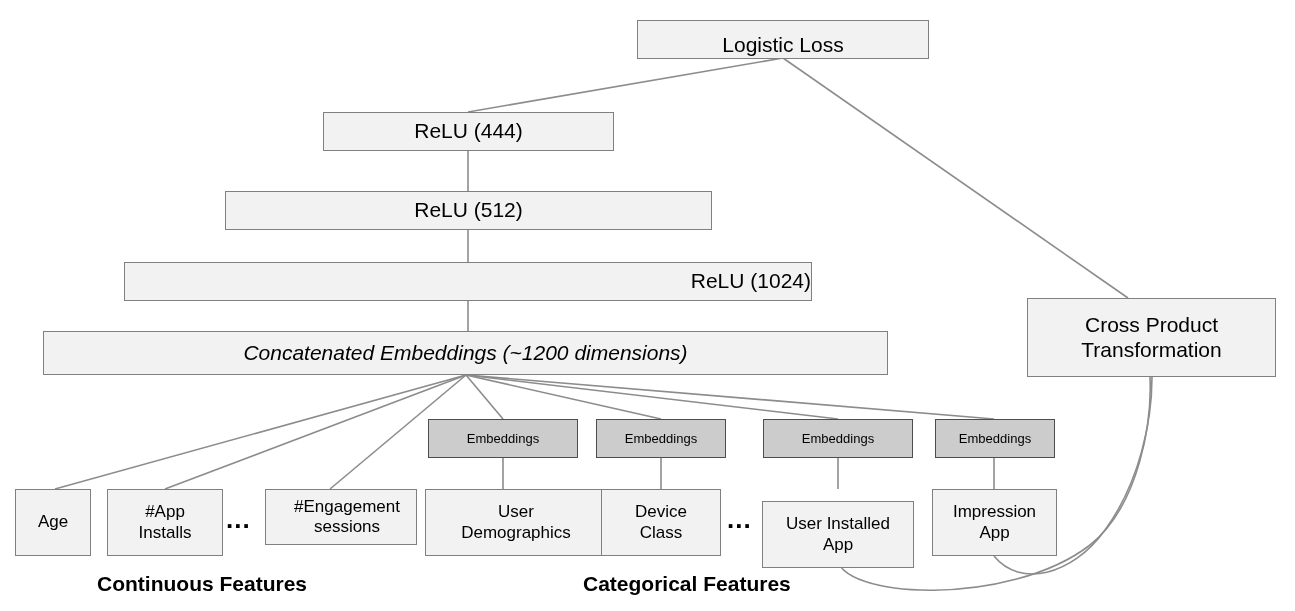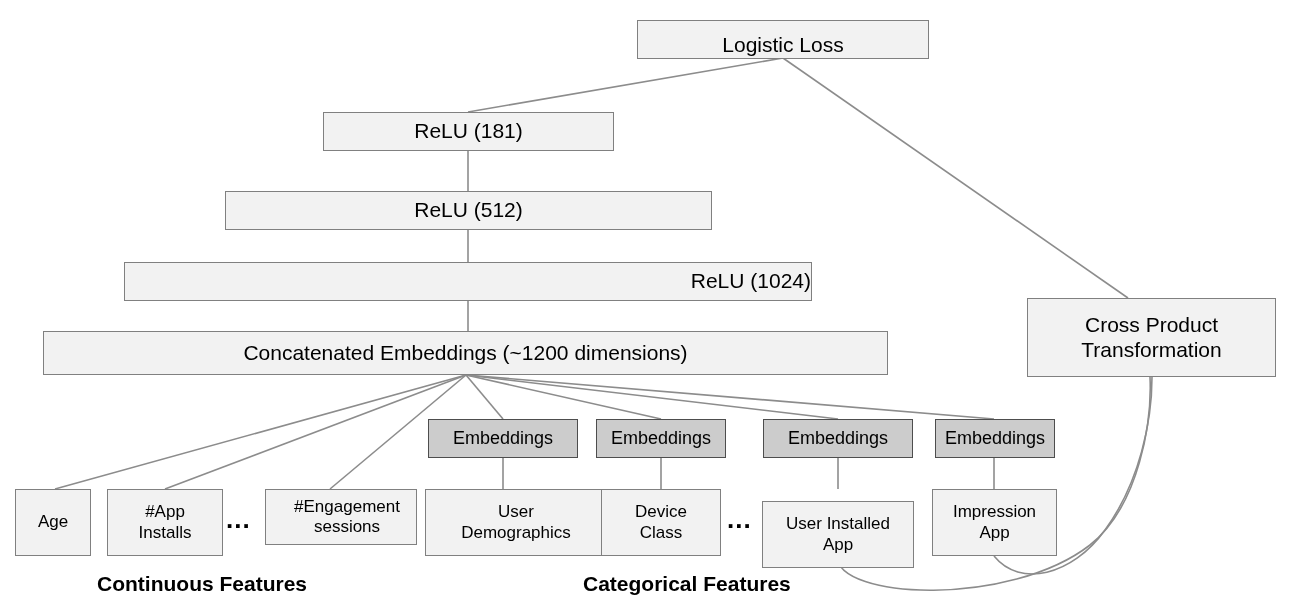--- a/index.html
+++ b/index.html
@@ -37,21 +37,21 @@
   .node-light {
     background: #f2f2f2;
     border: 1.5px solid #808080;
   }
   .node-dark {
     background: #cccccc;
     border: 1.5px solid #4d4d4d;
   }
   .lbl-lg  { font-size: 21px; }
   .lbl-md  { font-size: 17px; }
-  .lbl-sm  { font-size: 18px; }
+  .lbl-sm  { font-size: 13px; }
   .ellipsis {
     position: absolute;
     font-size: 26px;
     color: #000000;
     letter-spacing: 1px;
     font-weight: 700;
     z-index: 2;
     line-height: 1;
   }
   .grouplabel {
@@ -98,32 +98,32 @@
       <path d="M 837 556 C 837 600, 1010 607, 1090 545 C 1140 505, 1152 420, 1150 377"></path>
       <path d="M 994 556 C 1020 588, 1072 576, 1105 530 C 1140 482, 1152 420, 1152 377"></path>
     </g>
   </svg>
 
   <div class="node node-light lbl-lg" style="left:637px; top:20px; width:292px; height:39px;align-items:flex-end;">
     <span>Logistic Loss</span>
   </div>
 
   <div class="node node-light lbl-lg" style="left:323px; top:112px; width:291px; height:39px;">
-    <span>ReLU (181)</span>
+    <span>ReLU (444)</span>
   </div>
 
   <div class="node node-light lbl-lg" style="left:225px; top:191px; width:487px; height:39px;">
     <span>ReLU (512)</span>
   </div>
 
   <div class="node node-light lbl-lg" style="left:124px; top:262px; width:688px; height:39px;justify-content:flex-end;">
     <span>ReLU (1024)</span>
   </div>
 
-  <div class="node node-light lbl-lg" style="left:43px; top:331px; width:845px; height:44px;">
+  <div class="node node-light lbl-lg" style="left:43px; top:331px; width:845px; height:44px;font-style:italic;">
     <span>Concatenated Embeddings (~1200 dimensions)</span>
   </div>
 
   <div class="node node-light lbl-lg" style="left:1027px; top:298px; width:249px; height:79px; flex-direction:column;">
     <span>Cross Product</span>
     <span>Transformation</span>
   </div>
 
   <div class="node node-dark lbl-sm" style="left:428px; top:419px; width:150px; height:39px;">
     <span>Embeddings</span>

